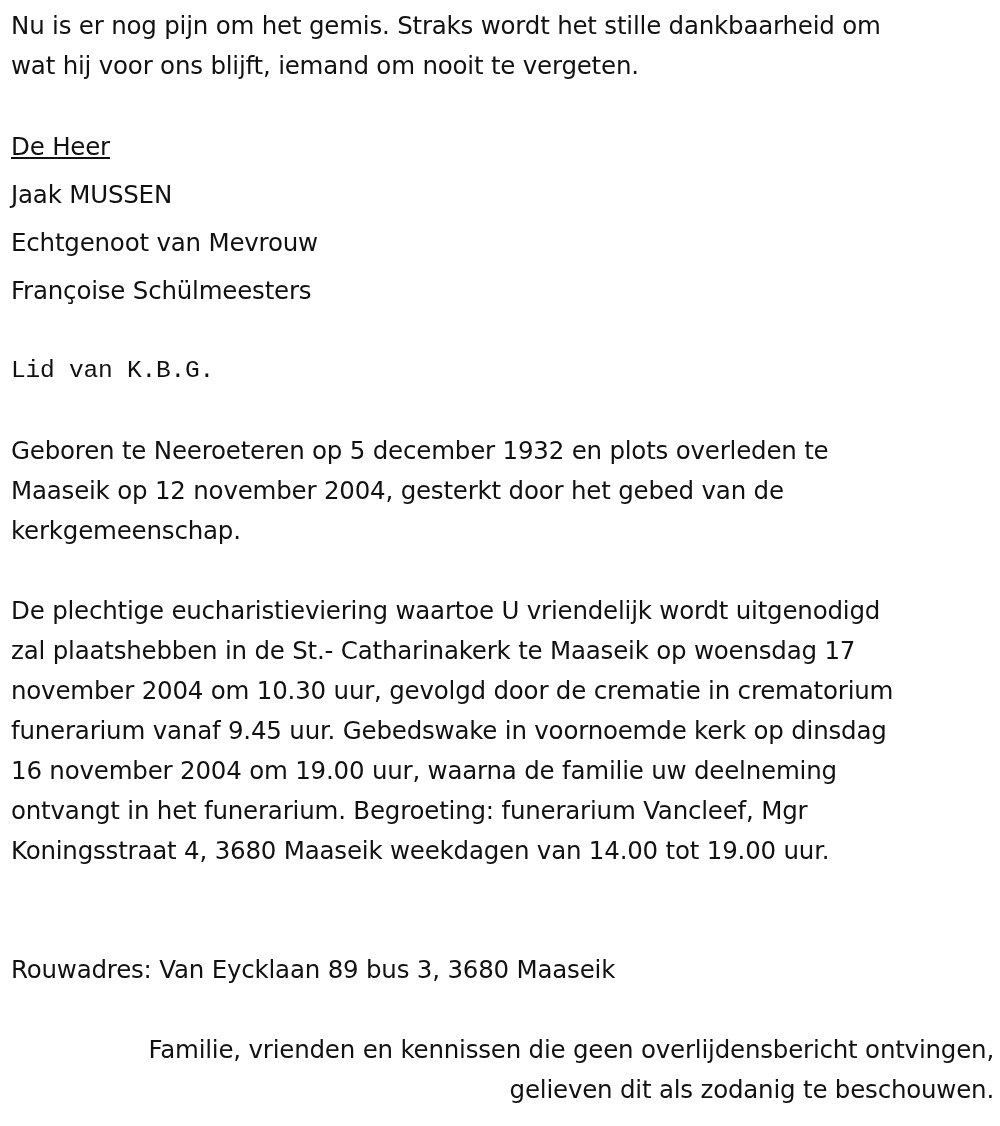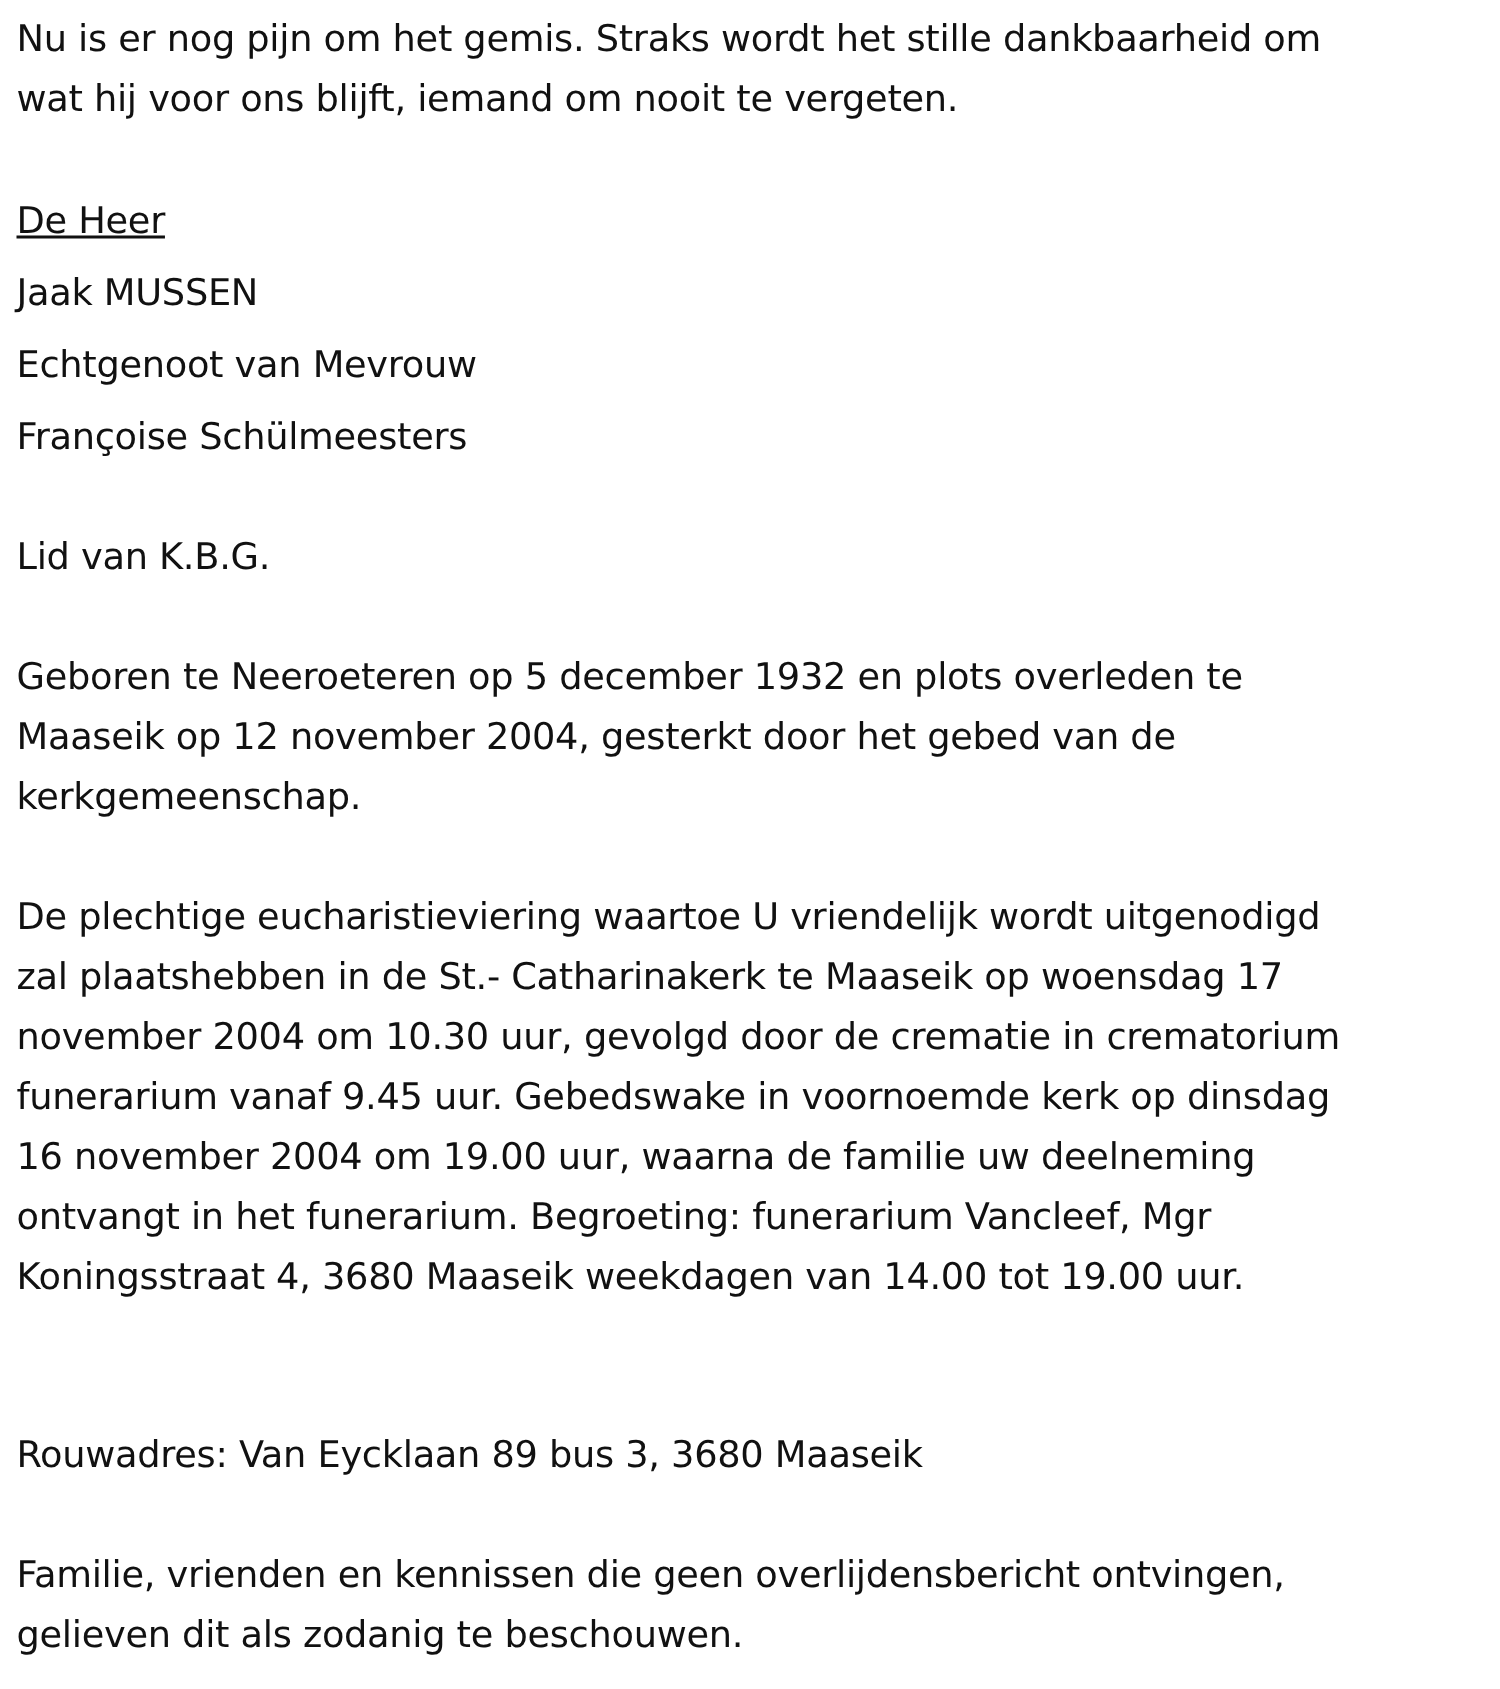--- a/index.html
+++ b/index.html
@@ -24,38 +24,38 @@
   <p class="blk para" style="top:6px;">
     <span class="line">Nu is er nog pijn om het gemis. Straks wordt het stille dankbaarheid om</span>
     <span class="line">wat hij voor ons blijft, iemand om nooit te vergeten.</span>
   </p>
 
   <p class="blk" style="top:127px; line-height:40px;text-decoration:underline;">De Heer</p>
   <p class="blk bold" style="top:175px; line-height:40px;">Jaak MUSSEN</p>
   <p class="blk" style="top:223px; line-height:40px;">Echtgenoot van Mevrouw</p>
   <p class="blk" style="top:271px; line-height:40px;">Françoise Schülmeesters</p>
 
-  <p class="blk" style="top:351px; line-height:40px;">Lid van K.B.G.</p>
+  <p class="blk" style="top:351px; line-height:40px;font-family:Liberation Mono, monospace;">Lid van K.B.G.</p>
 
   <p class="blk para" style="top:431px;">
     <span class="line">Geboren te Neeroeteren op 5 december 1932 en plots overleden te</span>
     <span class="line">Maaseik op 12 november 2004, gesterkt door het gebed van de</span>
     <span class="line">kerkgemeenschap.</span>
   </p>
 
   <p class="blk para" style="top:591px;">
     <span class="line">De plechtige eucharistieviering waartoe U vriendelijk wordt uitgenodigd</span>
     <span class="line">zal plaatshebben in de St.- Catharinakerk te Maaseik op woensdag 17</span>
     <span class="line">november 2004 om 10.30 uur, gevolgd door de crematie in crematorium</span>
     <span class="line">funerarium vanaf 9.45 uur. Gebedswake in voornoemde kerk op dinsdag</span>
     <span class="line">16 november 2004 om 19.00 uur, waarna de familie uw deelneming</span>
     <span class="line">ontvangt in het funerarium. Begroeting: funerarium Vancleef, Mgr</span>
     <span class="line">Koningsstraat 4, 3680 Maaseik weekdagen van 14.00 tot 19.00 uur.</span>
   </p>
 
   <p class="blk" style="top:950px; line-height:40px;">Rouwadres: Van Eycklaan 89 bus 3, 3680 Maaseik</p>
 
-  <p class="blk para" style="top:1030px;">
+  <p class="blk para" style="top:1030px;text-align:right;">
     <span class="line">Familie, vrienden en kennissen die geen overlijdensbericht ontvingen,</span>
     <span class="line">gelieven dit als zodanig te beschouwen.</span>
   </p>
 
 </div>
 
 </body></html>

